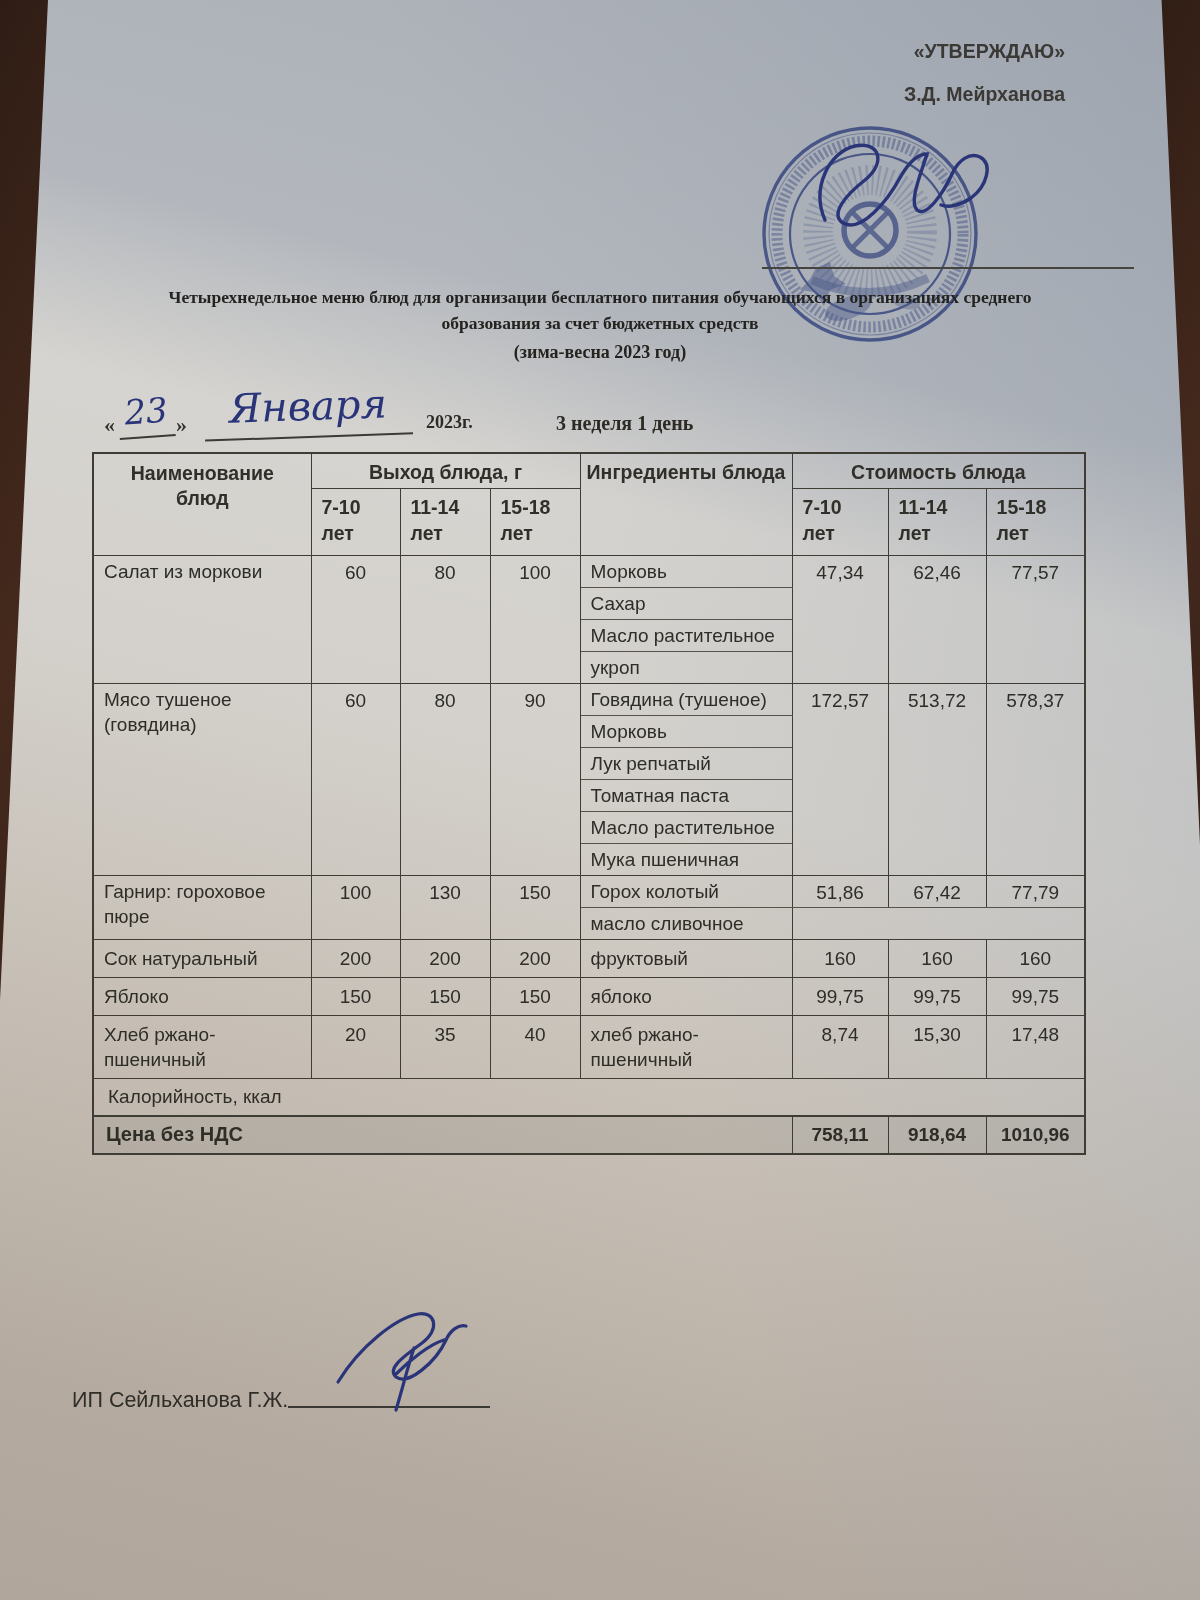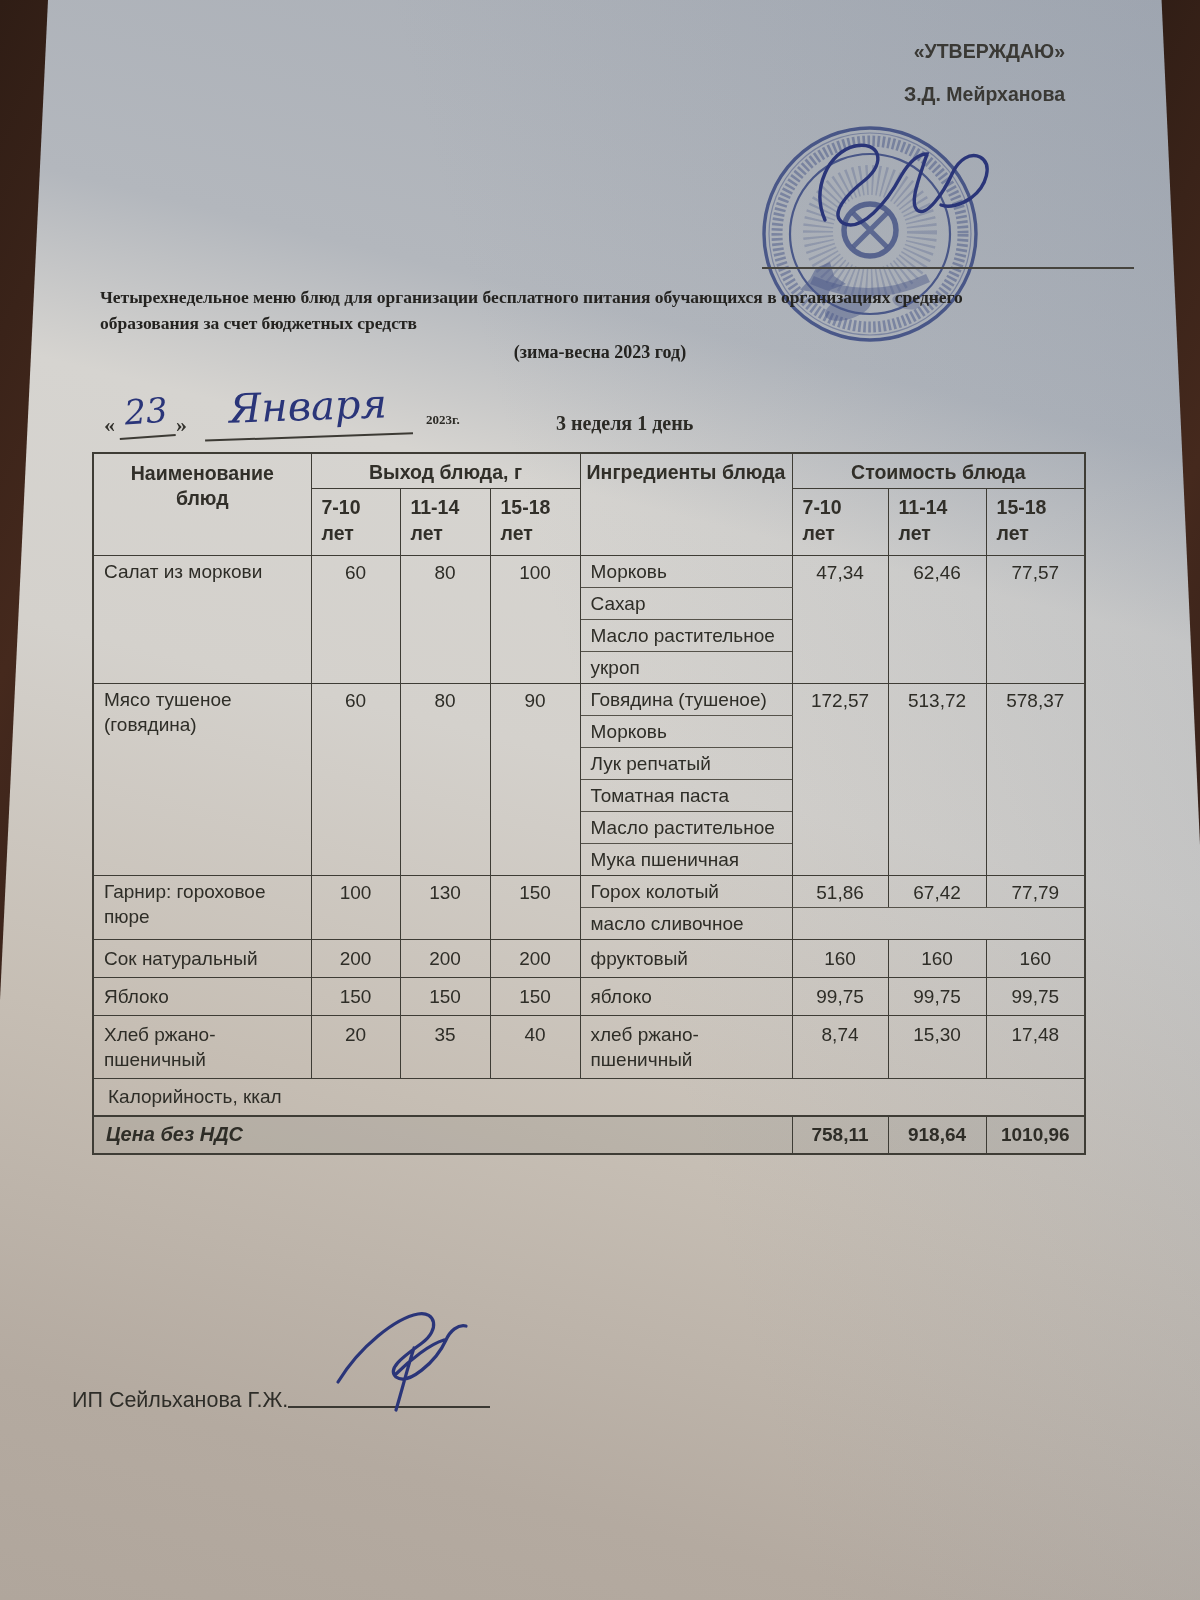--- a/index.html
+++ b/index.html
@@ -36,35 +36,35 @@
 
   
   .stamp{left:756px;top:120px;width:228px;height:228px;opacity:.82;filter:blur(.5px);mix-blend-mode:multiply;}
   .stamp .st{stroke:var(--stamp_blue);fill:none;}
   .stamp .fl{fill:var(--stamp_blue);stroke:none;}
   .sig-stroke{stroke:var(--ink_blue);fill:none;stroke-linecap:round;}
 
   .sign-line{border-top:2px solid #46443e;height:0;}
   .line-director{left:762px;top:267px;width:372px;}
 
-  .title{left:100px;top:284px;width:1000px;text-align:left;
+  .title{left:100px;top:284px;width:1000px;text-align:center;
     font-family:"Liberation Serif",serif;font-weight:bold;font-size:17.5px;line-height:26px;color:#242320;}
   .subtitle{left:100px;top:342px;width:1000px;text-align:center;
     font-family:"Liberation Serif",serif;font-weight:bold;font-size:18px;color:#242320;}
 
   
   .dateline{left:104px;top:388px;width:1000px;height:58px;}
   .q{position:absolute;font-family:"Liberation Serif",serif;font-weight:bold;font-size:22px;top:24px;color:#33322d;}
   .q1{left:0;} .q2{left:72px;}
   .hw{font-family:"DejaVu Serif",serif;font-style:italic;color:var(--ink_blue);}
   .day-box{position:absolute;left:14px;top:-2px;width:56px;text-align:center;border-bottom:2px solid #3c3a34;
     font-size:34px;line-height:50px;transform:rotate(-4deg);}
   .month-box{position:absolute;left:100px;top:-12px;width:208px;text-align:center;border-bottom:2px solid #3c3a34;
     font-size:40px;line-height:60px;transform:rotate(-2deg);}
-  .year{position:absolute;left:322px;top:24px;font-family:"Liberation Serif",serif;font-weight:bold;font-size:13px;color:#2c2b26;}
+  .year{position:absolute;left:322px;top:24px;font-family:"Liberation Serif",serif;font-weight:bold;font-size:18px;color:#2c2b26;}
   .weekday{position:absolute;left:452px;top:24px;font-family:"Liberation Serif",serif;font-weight:bold;font-size:20px;color:#2c2b26;}
 
   
   table.menu{left:92px;top:452px;position:absolute;border-collapse:collapse;table-layout:fixed;width:992px;
     font-size:19px;color:#2e2d27;}
   table.menu th,table.menu td{border:1.4px solid var(--table_line);vertical-align:top;overflow:hidden;}
   table.menu{border:2.4px solid var(--table_line);}
   table.menu thead th{font-weight:bold;color:#312f29;}
   .h1 th{padding:7px 4px 4px;text-align:center;font-size:19.5px;}
   .th-name span{display:inline-block;width:160px;line-height:25px;}
@@ -73,21 +73,21 @@
   td.vmid{vertical-align:middle;padding-bottom:14px;margin-left:11px;}
   td.num{text-align:center;padding-top:4px;line-height:25px;}
   td.ingr{padding:3px 6px 3px 10px;line-height:25px;}
   td.ingr.sep{border-bottom:1.3px solid #55524a;}
   td.price{text-align:center;padding-top:4px;line-height:25px;}
   td.price.sep{border-bottom:1.3px solid #55524a;}
   tr.solo td{padding-top:6px;padding-bottom:6px;}
   tr.dish-start td{border-top:1.7px solid var(--table_line);}
   td.cal-cell{padding:5px 13px 6px 14px;line-height:25px;border-top:2px solid var(--table_line);}
   tr.total td{border-top:2px solid var(--table_line);background:rgba(104,102,96,0.13);font-weight:bold;}
-  td.total-label{font-style:italic;padding:5px 6px 6px 12px;line-height:25px;font-size:20px;}
+  td.total-label{padding:5px 6px 6px 12px;line-height:25px;font-size:20px;}
   td.total-v{text-align:center;padding-top:5px;padding-bottom:6px;line-height:25px;}
 
   
   .supplier-label{left:72px;top:1376px;font-size:21.5px;color:#2e2d28;margin-top:12px;}
   .line-supplier{left:288px;top:1406px;width:202px;border-top:2px solid #3a3832;}
   .sig2{left:310px;top:1298px;width:170px;height:118px;}
 </style>
 </head>
 <body>
 

